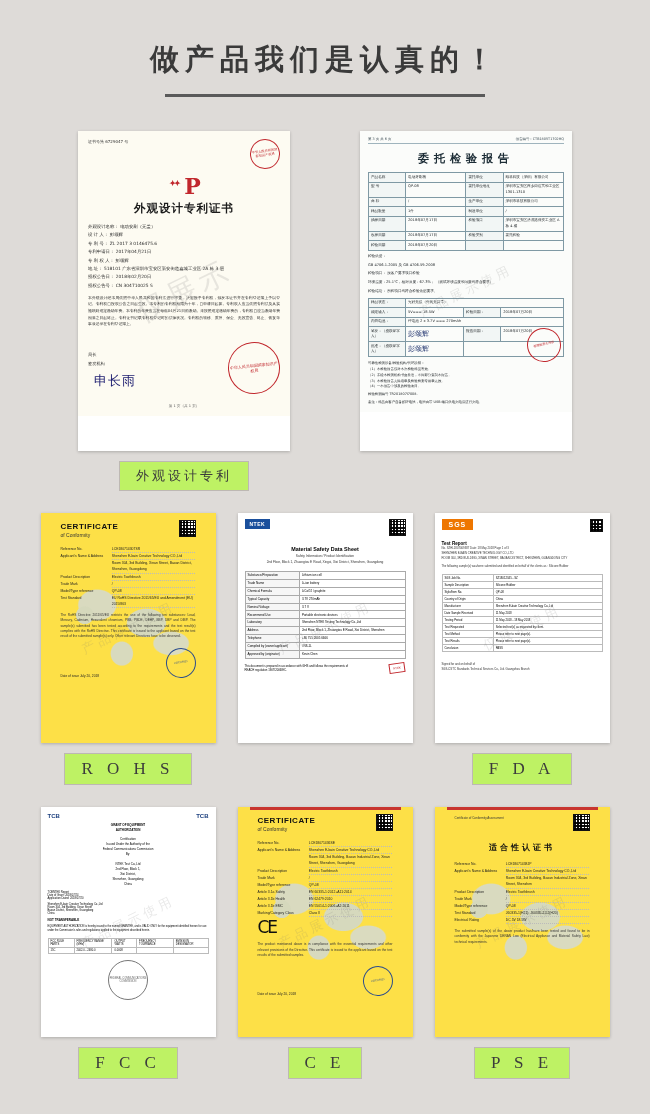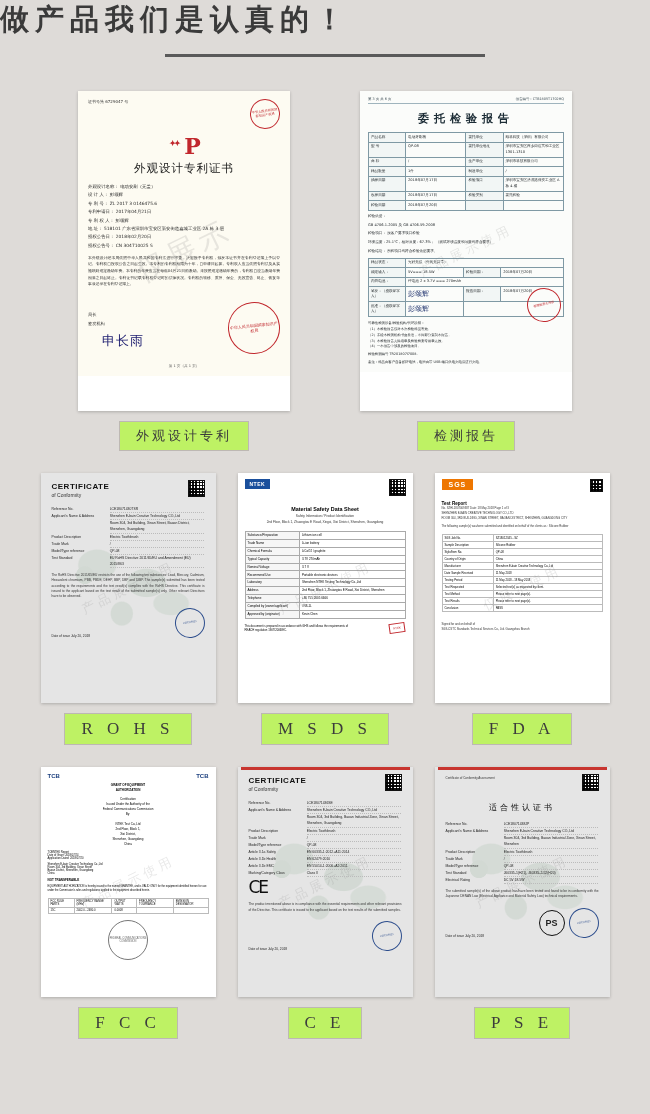--- a/index.html
+++ b/index.html
@@ -9,21 +9,22 @@
   body {
     width: 650px;
     height: 1114px;
     background: #dedbd8;
     font-family: "Liberation Sans", sans-serif;
     overflow: hidden;
   }
 
   
   .page-head {
-    text-align: left;
+    padding-top: 40px;
+    text-align: center;
   }
   .page-title {
     font-family: "DejaVu Sans", sans-serif;
     font-size: 29px;
     font-weight: bold;
     letter-spacing: 6px;
     color: #3a3a3a;
     margin: 0;
   }
   .title-rule {
@@ -87,36 +88,36 @@
     font-size: 3.2px; display: flex; align-items: center; justify-content: center;
     text-align: center; line-height: 1.2; transform: rotate(-8deg);
   }
   .patent-logo {
     text-align: center; margin: 4px 0 2px;
     color: #c1272d; font-size: 22px; font-weight: bold;
     font-family: "DejaVu Serif", serif; letter-spacing: -2px;
   }
   .patent-logo .star { font-size: 8px; vertical-align: super; }
   .patent-title {
-    text-align: center; font-size: 11.5px; font-weight: normal;
+    text-align: center; font-size: 11.5px; font-weight: bold;
     letter-spacing: 1px; margin: 2px 0 8px; color: #1b1b1b;
   }
   .patent-field { font-size: 4.4px; margin: 3.4px 0; color: #2b2b2b; }
   .patent-body {
     font-size: 3.8px; line-height: 1.75; margin-top: 7px;
     text-align: justify; color: #333;
   }
   .sign-row {
     display: flex; justify-content: space-between; align-items: flex-end;
     margin-top: 14px;
   }
   .sign-left { font-size: 4.2px; line-height: 2; }
   .handwrite {
     font-family: "DejaVu Serif", serif; font-size: 13px;
-    color: #1a1a6e; letter-spacing: 1px; margin-left: 14px; text-align: center;
+    color: #1a1a6e; letter-spacing: 1px; margin-left: 6px; text-align: center;
   }
   .gov-seal {
     width: 52px; height: 52px; border-radius: 50%;
     border: 1.5px solid #c1272d; color: #c1272d;
     display: flex; align-items: center; justify-content: center;
     font-size: 4px; text-align: center; line-height: 1.3;
     transform: rotate(-6deg);
   }
   .page-foot { text-align: center; font-size: 3.6px; margin-top: 10px; color: #555; }
   .watermark {
@@ -156,21 +157,21 @@
   }
   .round-seal-sm {
     width: 34px; height: 34px; border-radius: 50%;
     border: 1.2px solid #c1272d; color: #c1272d; font-size: 3px;
     display: flex; align-items: center; justify-content: center;
     text-align: center; transform: rotate(-12deg); line-height: 1.2;
   }
 
   
   .wcert {
-    background: #e5e5e5; padding: 7px 11px; position: relative;
+    background: #fde047; padding: 7px 20px; position: relative;
     font-family: "Liberation Sans", sans-serif; color: #222;
     height: 100%;
   }
   .wcert .globe {
     position: absolute; left: 6%; top: 22%; width: 88%; height: 56%;
     background:
       radial-gradient(circle at 22% 40%, #cfd7d1 0 6%, transparent 6.5%),
       radial-gradient(ellipse at 30% 32%, #d3dad4 0 12%, transparent 13%),
       radial-gradient(ellipse at 62% 46%, #d0d8d2 0 14%, transparent 15%),
       radial-gradient(ellipse at 78% 62%, #d4dbd5 0 10%, transparent 11%),
@@ -256,21 +257,21 @@
   .tcb-center { text-align:center; font-size:3px; line-height:1.7; margin-top:4px; }
   .ttbl { width:100%; border-collapse:collapse; font-size:2.7px; margin-top:5px; }
   .ttbl td { border:0.4px solid #bbb; padding:1px 2px; }
   .gray-seal {
     width:40px; height:40px; border-radius:50%; border:1px solid #777;
     color:#666; font-size:2.6px; display:flex; align-items:center; justify-content:center;
     text-align:center; margin: 6px auto; line-height:1.3;
   }
 
   
-  .pse-title-cn { text-align:center; font-size:8px; font-weight:normal; letter-spacing:3px; color:#111; margin-top:11px;}
+  .pse-title-cn { text-align:center; font-size:8px; font-weight:bold; letter-spacing:3px; color:#111; margin-top:11px;}
   .pse-sub { text-align:center; font-size:3px; color:#333; margin-top:2px; }
 </style>
 </head>
 <body>
 
 <div class="page-head">
   <h1 class="page-title">做产品我们是认真的！</h1>
   <div class="title-rule"></div>
 </div>
 
@@ -450,21 +451,20 @@
           <div>（1）本检验报告仅对本次检验样品有效。</div>
           <div>（2）未经本检测机构书面批准，不得部分复制本报告。</div>
           <div>（3）本检验报告无骑缝章及检验检测专用章无效。</div>
           <div>（4）一本报告中涉及的检验项目。</div>
           <div style="margin-top:2px">检验检测编号 TR201807I7008.</div>
           <div style="margin-top:2px">备注：样品由客户自备配锂电池，电池由带 USB 端口供电充电后进行充电。</div>
         </div>
       </div>
       <div class="watermark small diag">产品展示使用</div>
     </div>
-    <div class="caption">检测报告</div>
   </div>
 </div>
 
 <div class="row row-3">
 
   <div class="cert-cell">
     <div class="doc-shell doc-mid">
       <div class="wcert">
         <div class="globe"></div>
         <div class="wcert-inner">
@@ -578,21 +578,20 @@
           </tr>
         </tbody>
           </table>
         <div style="display:flex;justify-content:space-between;align-items:flex-end;margin-top:4px">
           <div style="font-size:2.8px;width:66%;line-height:1.6">This document is prepared in accordance with GHS and follows the requirements of REACH regulation 1907/2006/EC.</div>
           <div class="red-stamp">NTEK</div>
         </div>
         <div class="watermark small diag">产品展示使用</div>
       </div>
     </div>
-    <div class="caption latin">M S D S</div>
   </div>
 
   <div class="cert-cell">
     <div class="doc-shell doc-mid">
       <div class="sgs">
         <div style="display:flex;justify-content:space-between;align-items:flex-start">
           <div class="sgs-logo">SGS</div>
           <div class="qr" style="width:13px;height:13px"></div>
         </div>
         <div class="sgs-title">Test Report</div>
@@ -821,29 +820,19 @@
             <div class="wc-row">
               <span class="k">Test Standard</span>
               <span class="v">J60335-1(H21), J60335-2-52(H20)</span>
             </div>
             <div class="wc-row">
               <span class="k">Electrical Rating</span>
               <span class="v">DC 5V 18.5W</span>
             </div>
           </div>
           <div class="wc-para">The submitted sample(s) of the above product has/have been tested and found to be in conformity with the Japanese DENAN Law (Electrical Appliance and Material Safety Law) technical requirements.</div>
-          <div class="wc-foot">
-            <div>
-              <span>Date of issue</span>
-              <span>July 20, 2018</span>
-            </div>
-            <div style="display:flex;align-items:center;gap:4px">
-              <div class="ps-mark">PS</div>
-              <div class="blue-seal">CERTIFIED</div>
-            </div>
-          </div>
         </div>
         <div class="watermark small diag">产品展示使用</div>
       </div>
     </div>
     <div class="caption latin">P S E</div>
   </div>
 </div>
 
 </body></html>

